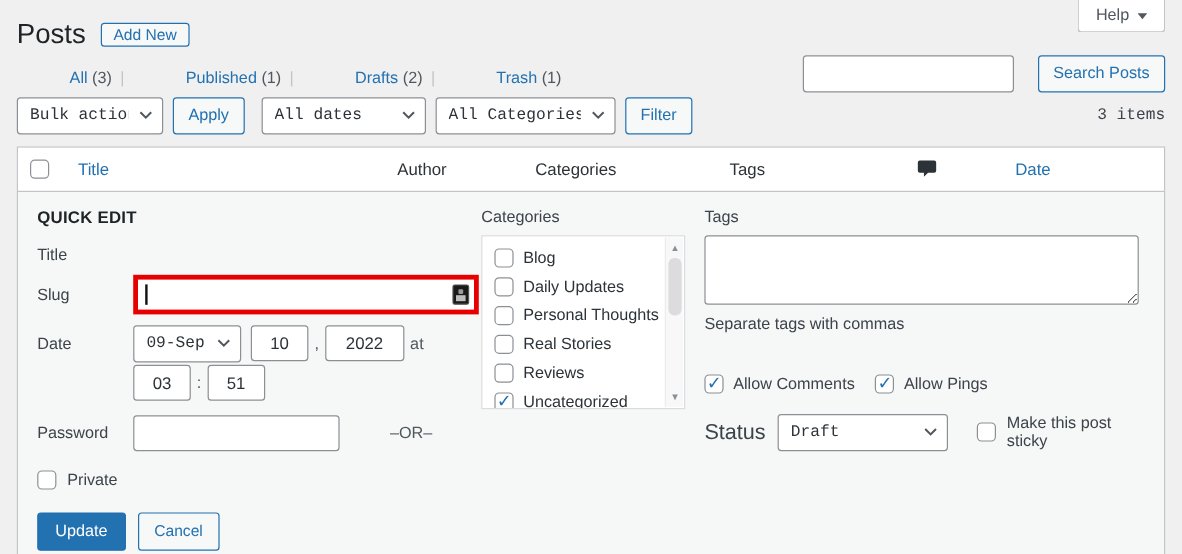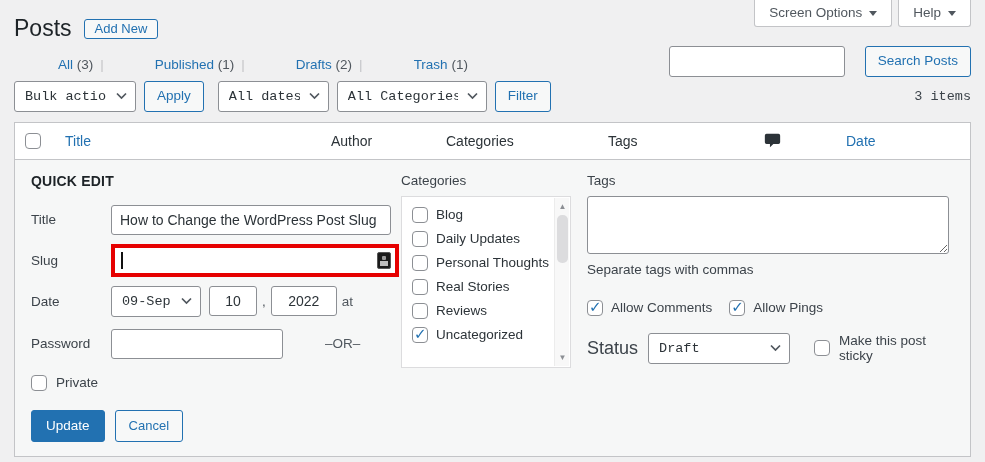--- a/index.html
+++ b/index.html
@@ -46,21 +46,21 @@
   
   .toolbar-row { margin-top: 9px; display: flex; align-items: center; gap: 8px; }
   .select-wrap { position: relative; display: inline-block; }
   select.wp-select {
     -webkit-appearance: none; appearance: none;
     height: 31px; background: #fff; border: 1px solid #8c8f94; border-radius: 3px;
     padding: 0 28px 0 10px; font-size: 13.5px; color: #2c3338; font-family: Liberation Mono, monospace; cursor: pointer;
   }
   .select-chevron { position: absolute; right: 9px; top: 50%; transform: translateY(-50%); pointer-events: none; display: flex; }
   .bulk-select { width: 122px; }
-  .dates-select { width: 111px; }
+  .dates-select { width: 137px; }
   .cats-select { width: 150px; }
   .toolbar-btn { height: 31px; padding: 0 12px; font-size: 13.5px; }
   .item-count { margin-left: auto; color: #3c434a; font-size: 13.5px; font-family: Liberation Mono, monospace; }
 
   
   .posts-table { margin-top: 10px; background: #fff; border: 1px solid #c3c4c7; }
   .table-header { display: flex; align-items: center; height: 37px; border-bottom: 1px solid #c3c4c7; font-size: 14px; color: #2c3338; padding-left: 10px; }
   .th { flex-shrink: 0; }
   .th-cb { width: 40px; display: flex; align-items: center; }
   .th-title { width: 266px; }
@@ -121,52 +121,48 @@
 
   .buttons-row { margin-top: 19px; display: flex; gap: 10px; }
   .btn-primary {
     background: #2271b1; border: 1px solid #2271b1; color: #fff; border-radius: 3px;
     padding: 6px 14px; font-size: 13.5px; cursor: pointer; font-family: inherit;
   }
   .cancel-btn { padding: 6px 13px; }
 
   
   .cat-box {
-    width: 170px; height: 172px; background: #fff; border: 1px solid #dcdcde;
+    width: 170px; height: 145px; background: #fff; border: 1px solid #dcdcde;
     position: relative; padding: 10px 22px 10px 10px; overflow: hidden;
   }
   .cat-item { display: flex; align-items: center; gap: 8px; margin-bottom: 8px; cursor: pointer; }
   .cat-name { font-size: 13.5px; color: #2c3338; white-space: nowrap; }
   .cat-scrollbar { position: absolute; top: 1px; right: 1px; bottom: 1px; width: 15px; background: #f8f8f8; border-left: 1px solid #ececec; }
   .scroll-arrow { position: absolute; left: 0; width: 15px; height: 15px; display: flex; align-items: center; justify-content: center; color: #8c8f94; font-size: 8px; cursor: pointer; }
   .scroll-up { top: 1px; }
   .scroll-down { bottom: 1px; }
   .scroll-thumb { position: absolute; top: 17px; left: 2px; width: 11px; height: 48px; background: #dcdcde; border-radius: 5px; cursor: pointer; }
 
   
   .tags-textarea {
     width: 100%; max-width: 362px; height: 58px; border: 1px solid #8c8f94; border-radius: 3px;
     background: #fff; resize: both; font-family: inherit; font-size: 14px; padding: 6px 8px; display: block;
   }
   .tags-help { margin-top: 8px; font-size: 13.5px; color: #3c434a; }
-  .allow-row { margin-top: 23px; display: flex; align-items: center; gap: 8px; }
+  .allow-row { margin-top: 35px; display: flex; align-items: center; gap: 8px; }
   .allow-item { display: flex; align-items: center; gap: 8px; margin-right: 9px; }
   .status-row { margin-top: 17px; display: flex; align-items: center; }
   .status-label { font-size: 18px; color: #3c434a; margin-right: 10px; }
   .status-select { width: 142px; }
   .sticky-wrap { display: flex; align-items: center; gap: 9px; margin-left: 24px; }
 </style>
 </head>
 <body>
 
 <div class="meta-tabs">
-  <button class="meta-tab">
-    <span>Screen Options</span>
-    <span class="tri-down"></span>
-  </button>
   <button class="meta-tab">
     <span>Help</span>
     <span class="tri-down"></span>
   </button>
 </div>
 
 <div class="page">
 
   <div class="header-row">
     <h1 class="page-title">Posts</h1>
@@ -233,21 +229,20 @@
       <span class="th th-date col-link">Date</span>
     </div>
 
     <div class="quick-edit">
 
       <div class="qe-col-left">
         <div class="qe-legend">QUICK EDIT</div>
 
         <div class="form-row">
           <span class="form-label">Title</span>
-          <input class="text-input title-input" type="text" value="How to Change the WordPress Post Slug" style="">
         </div>
 
         <div class="form-row">
           <span class="form-label">Slug</span>
           <span class="slug-highlight">
             <span class="caret"></span>
             <input class="slug-input" type="text" value="" style="">
             <span class="autofill-icon"></span>
           </span>
         </div>
@@ -263,20 +258,25 @@
                   <polyline points="1,1 5.5,5.5 10,1" stroke="#50575e" stroke-width="1.7" fill="none"></polyline>
                 </svg>
             </span>
           </span>
           <input class="text-input small-input" style="margin-left: 8px;" type="text" value="10">
           <span class="sep-text">,</span>
           <input class="text-input year-input" type="text" value="2022" style="">
           <span class="sep-text">at</span>
         </div>
 
+        <div class="form-row time-row">
+          <input class="text-input small-input" type="text" value="03" style="">
+          <span class="sep-text">:</span>
+          <input class="text-input small-input" type="text" value="51" style="">
+        </div>
 
         <div class="form-row" style="margin-top:12px;">
           <span class="form-label">Password</span>
           <input class="text-input password-input" type="text" value="" style="">
           <span class="or-label">–OR–</span>
         </div>
 
         <div class="private-row">
           <span class="cb"></span>
           <span class="cb-label">Private</span>

